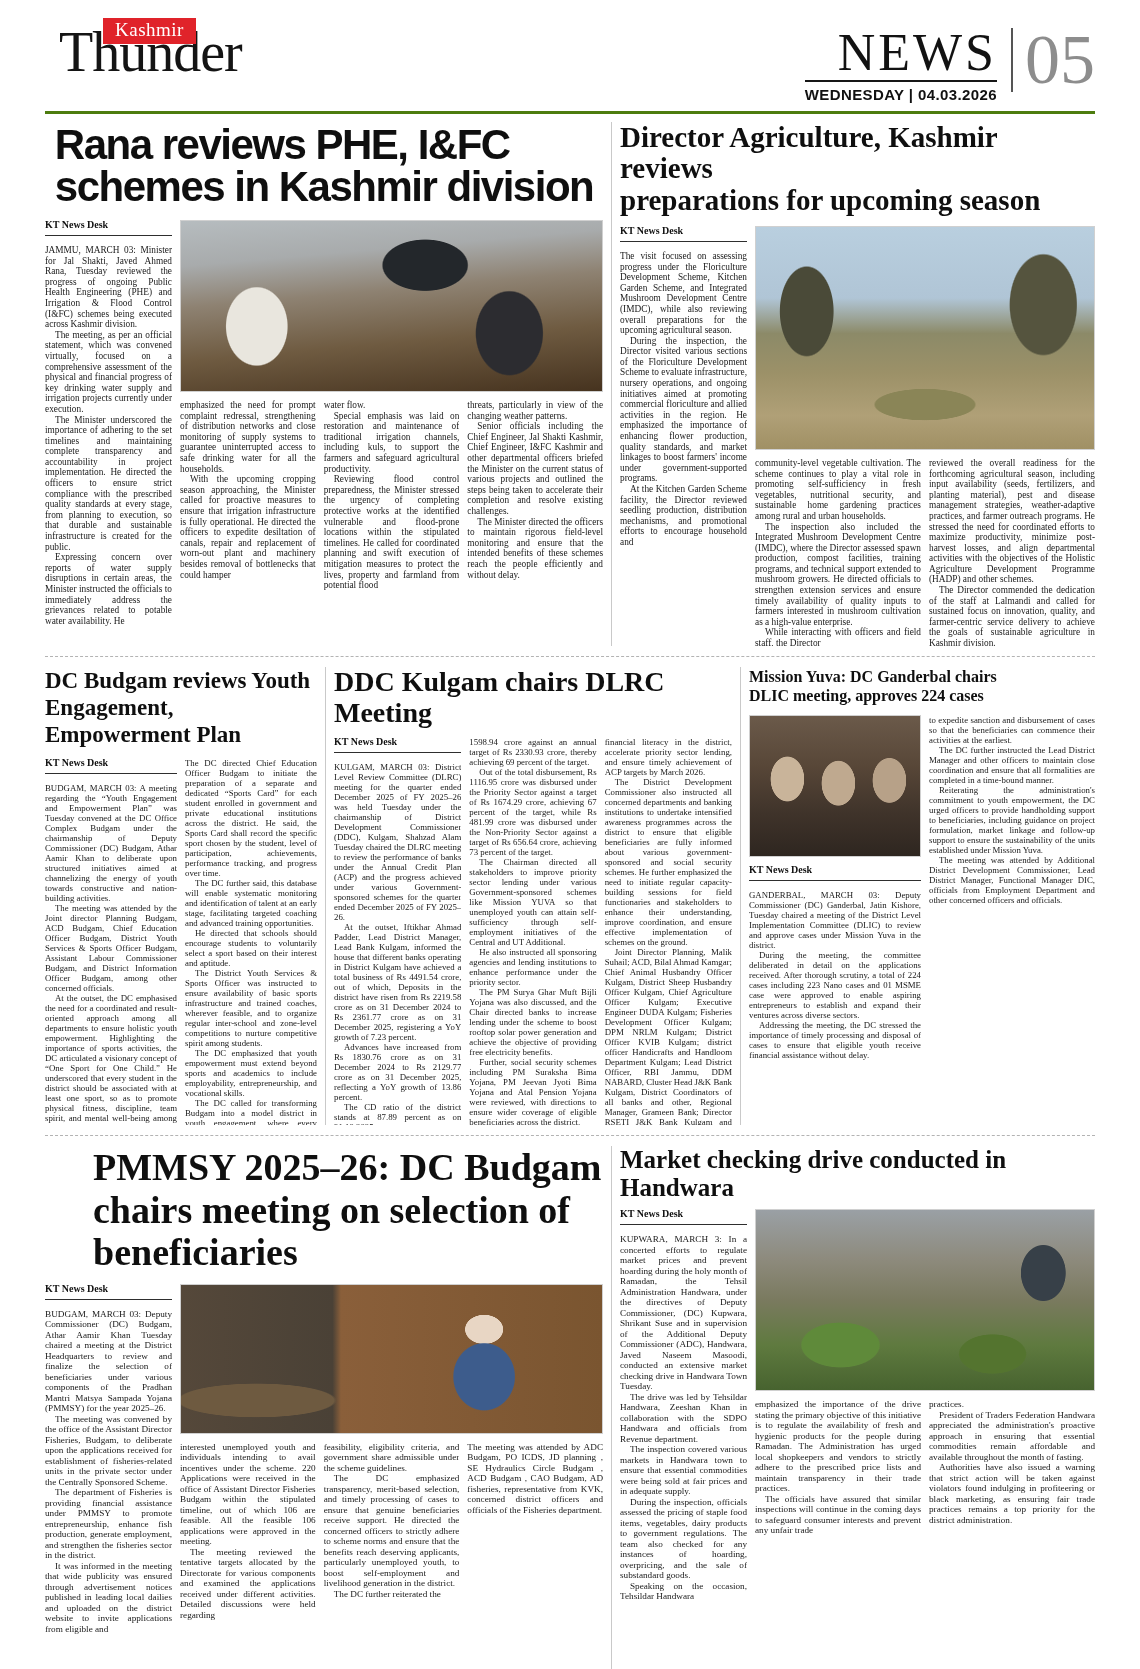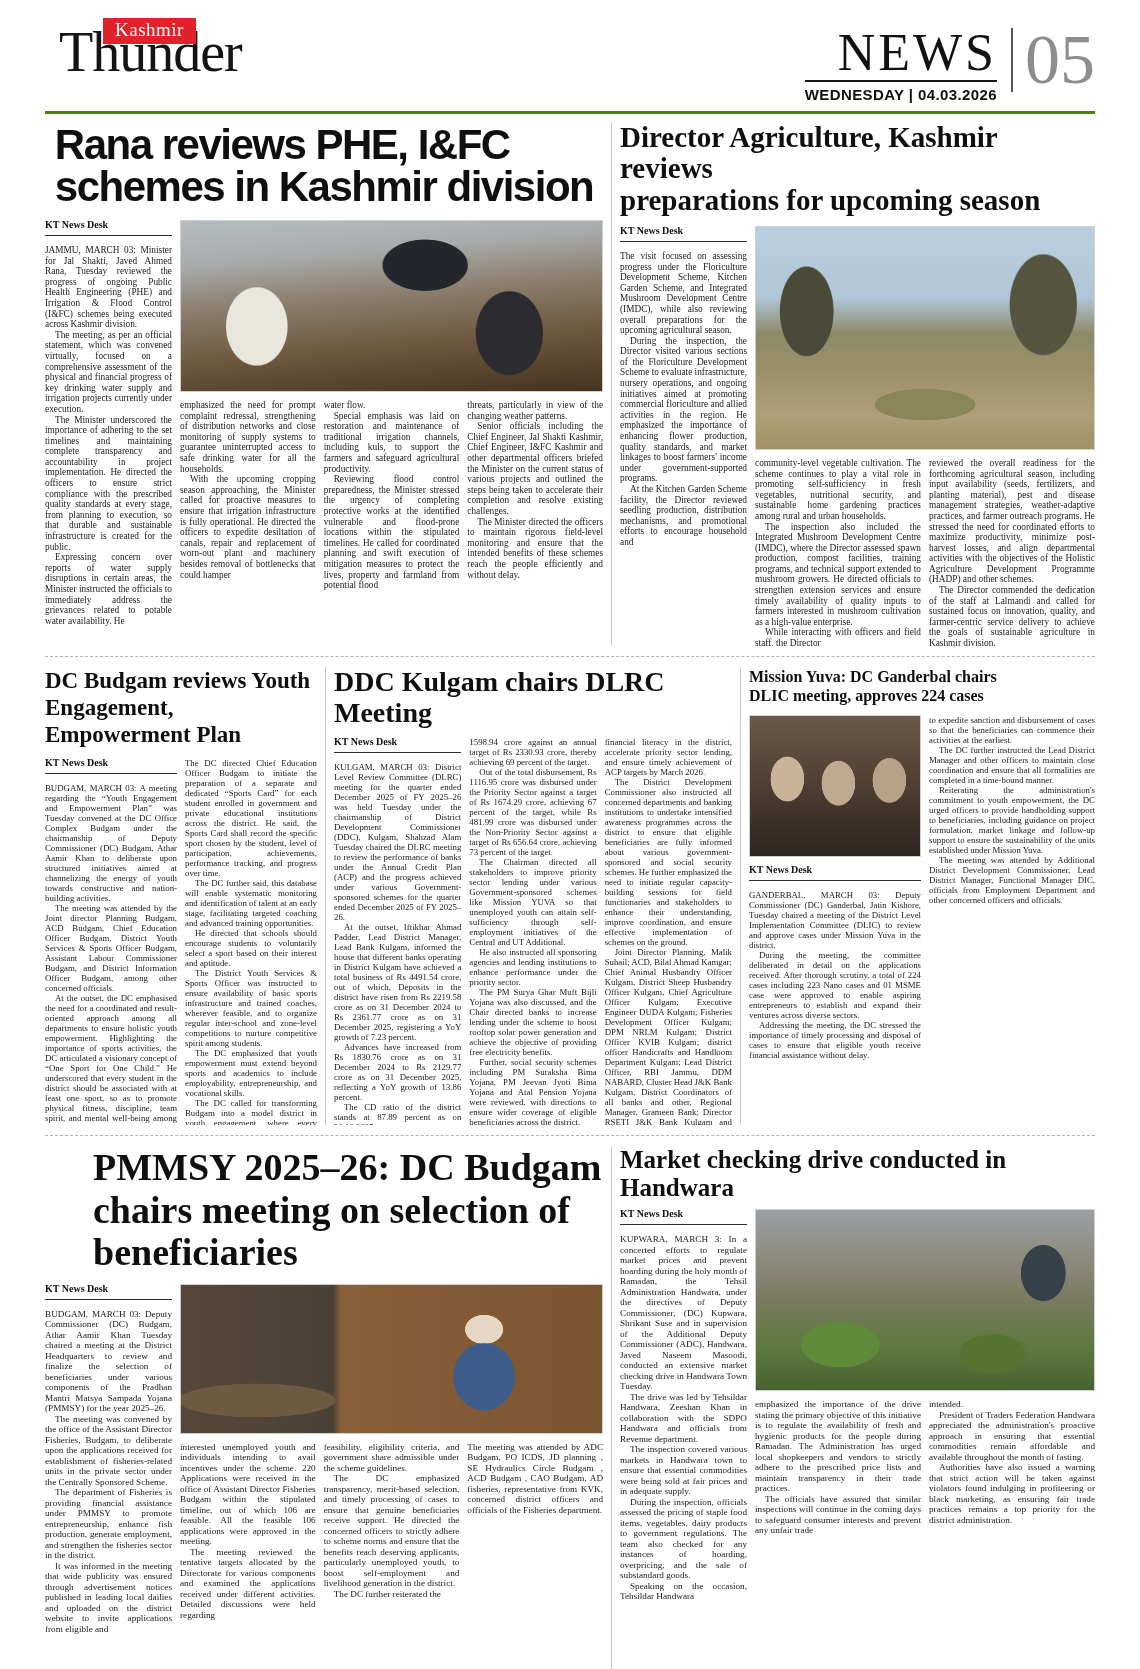--- a/index.html
+++ b/index.html
@@ -308,21 +308,21 @@
             </div>
         </div>
         <div class="rest">
           <div class="photo photo-hand"></div>
           <div class="cols">
             <div class="coltext">
                 <p>emphasized the importance of the drive stating the primary objective of this initiative is to regulate the availability of fresh and hygienic products for the people during Ramadan. The Administration has urged local shopkeepers and vendors to strictly adhere to the prescribed price lists and maintain transparency in their trade practices.</p>
                 <p>The officials have assured that similar inspections will continue in the coming days to safeguard consumer interests and prevent any unfair trade</p>
               </div>
             <div class="coltext">
-                <p>intended.</p>
+                <p>practices.</p>
                 <p>President of Traders Federation Handwara appreciated the administration's proactive approach in ensuring that essential commodities remain affordable and available throughout the month of fasting.</p>
                 <p>Authorities have also issued a warning that strict action will be taken against violators found indulging in profiteering or black marketing, as ensuring fair trade practices remains a top priority for the district administration.</p>
               </div>
           </div>
         </div>
       </div>
     </section>
   </div>
 
 </div>

